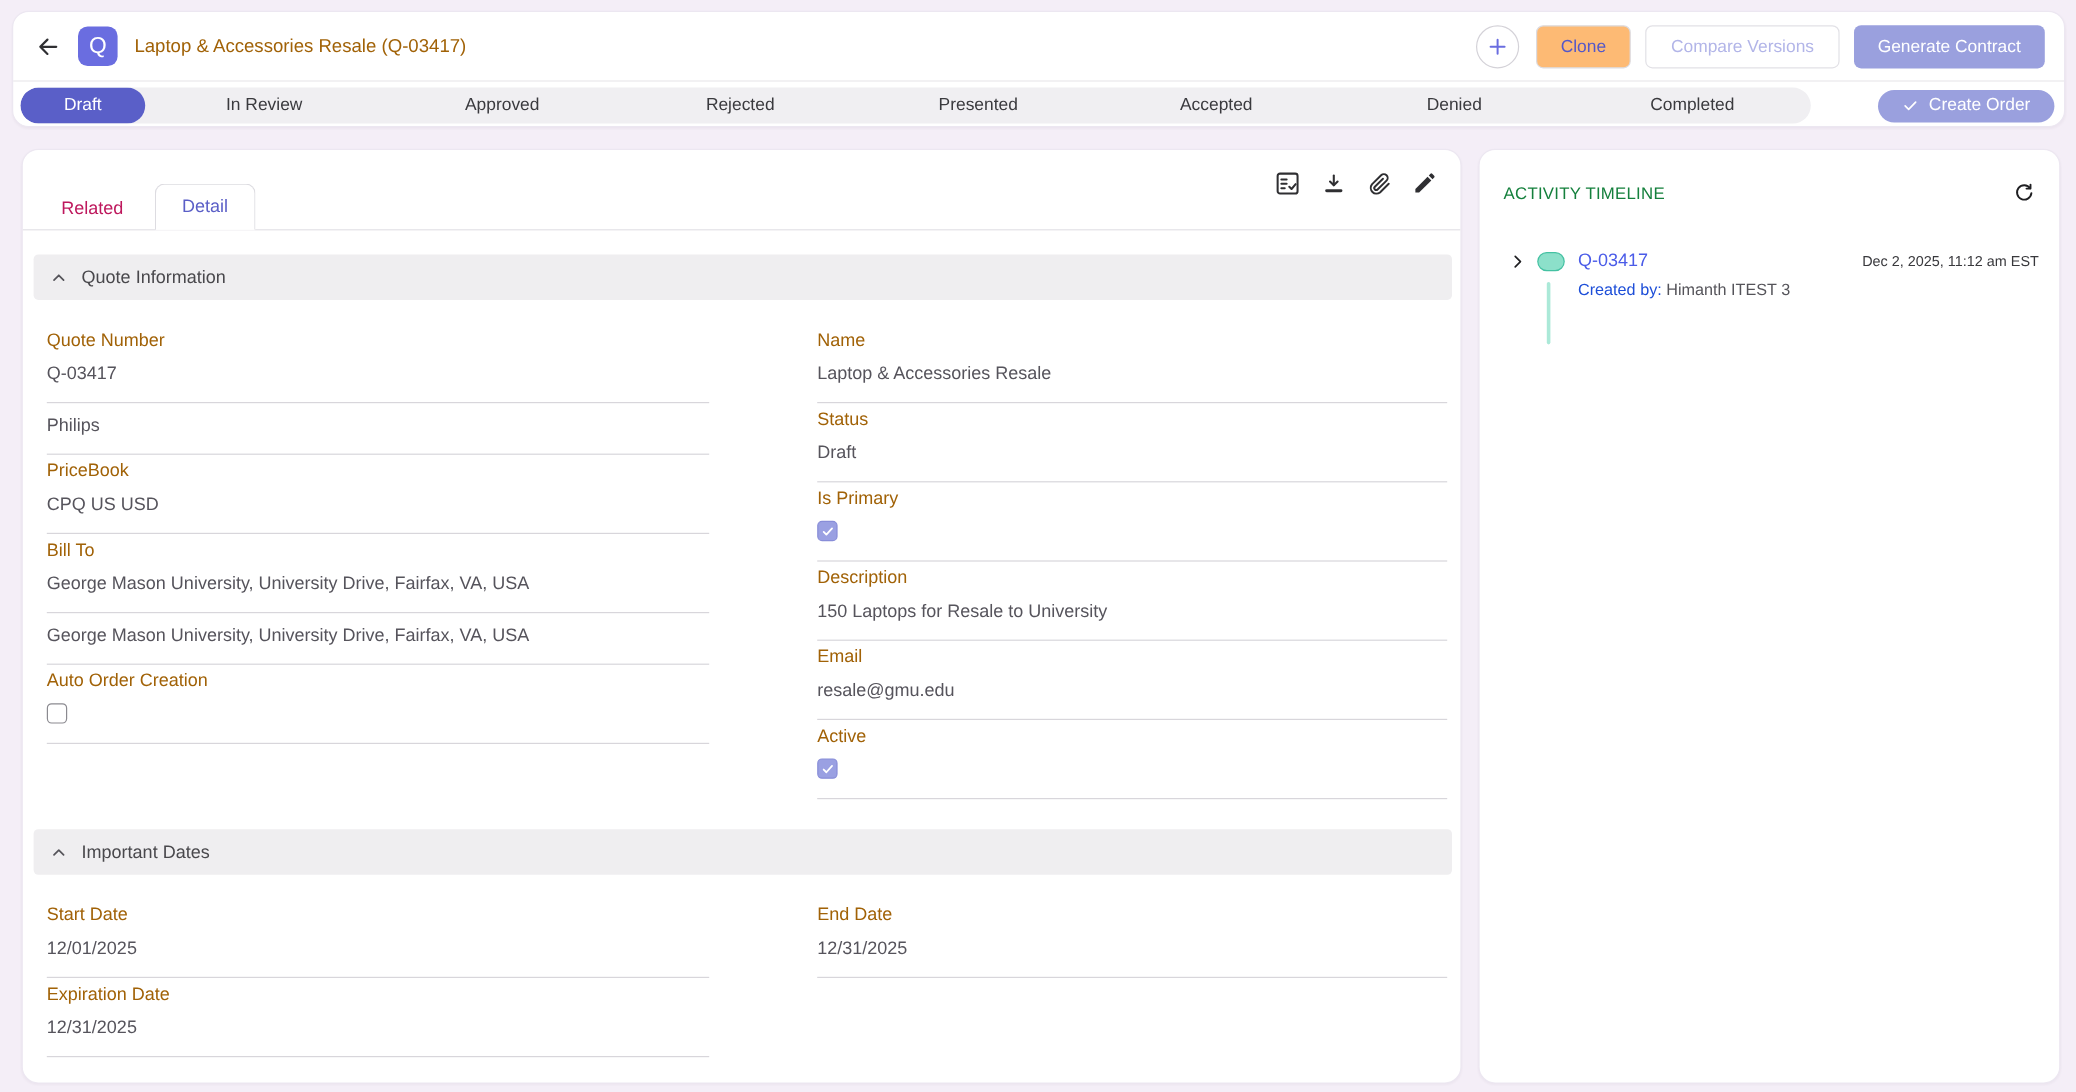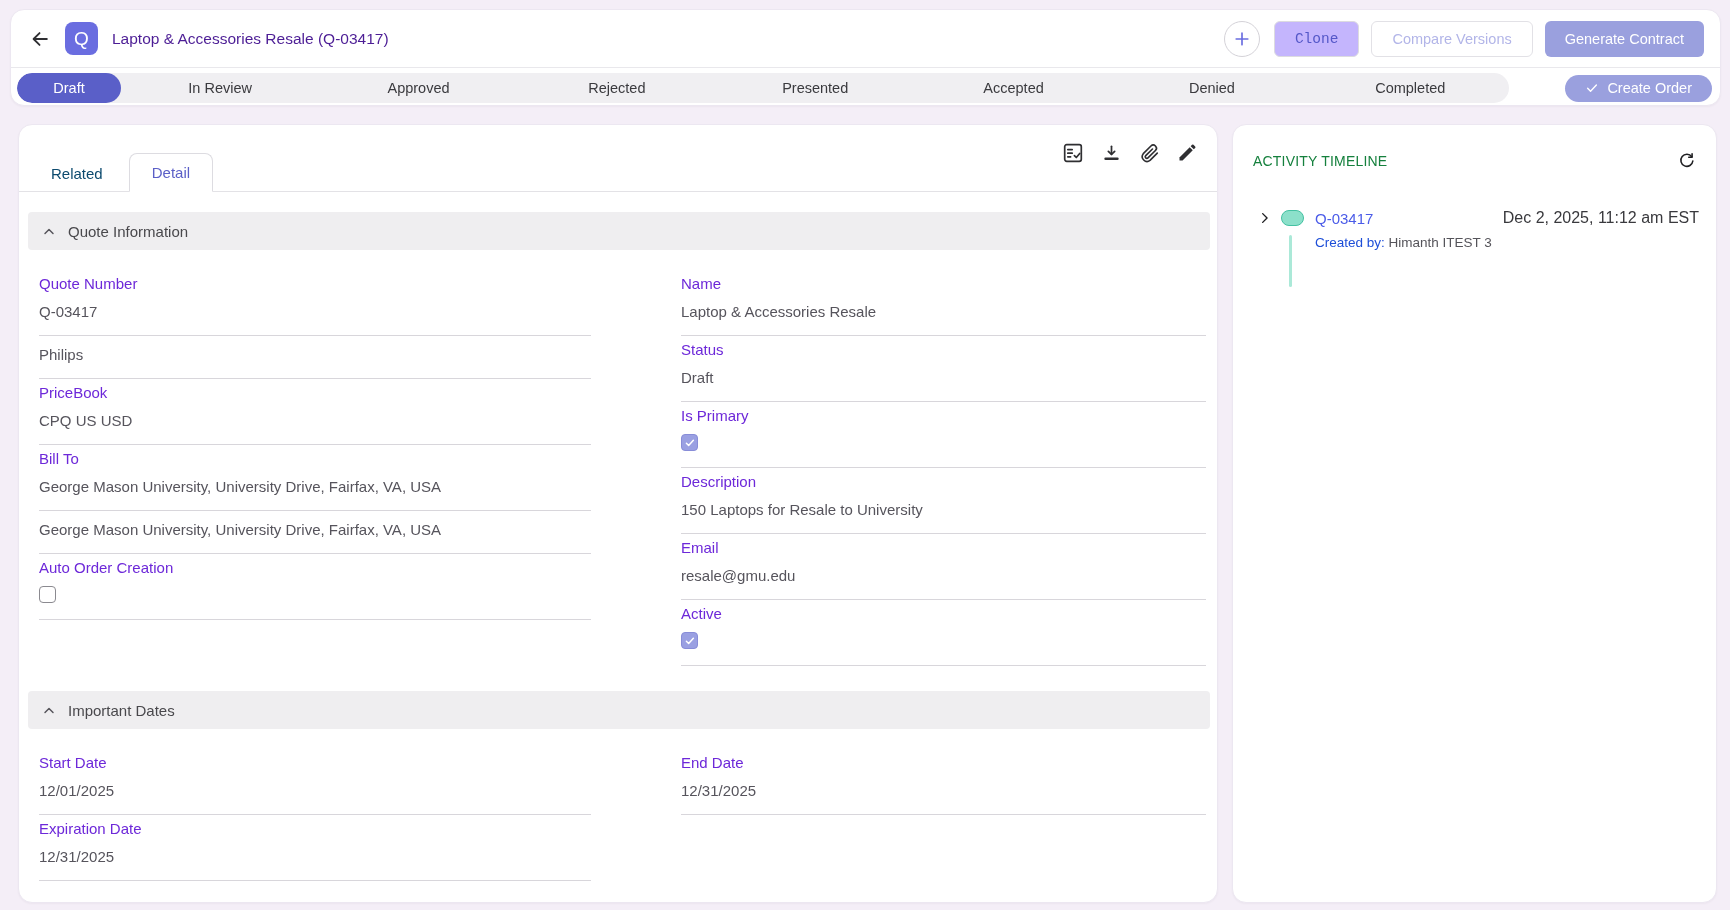--- a/index.html
+++ b/index.html
@@ -21,31 +21,31 @@
   
   .header-card { left: 10px; top: 9px; width: 1711px; height: 97px; }
   .title-row { height: 57px; display: flex; align-items: center; padding: 0 16px 0 14px; }
   .back-btn { width: 30px; height: 30px; display: flex; align-items: center; justify-content: center; cursor: pointer; flex: 0 0 auto; }
   .record-avatar {
     width: 33px; height: 33px; border-radius: 8px; background: #6a6de0;
     color: #fff; font-size: 19px; font-weight: 400;
     display: flex; align-items: center; justify-content: center;
     margin-left: 10px; flex: 0 0 auto;
   }
-  .page-title { margin-left: 14px; font-size: 15.5px; font-weight: 500; color: #4c1d95; }
+  .page-title { margin-left: 14px; font-size: 15.5px; font-weight: 500; color: #a16207; }
   .title-spacer { flex: 1; }
   .plus-btn {
     width: 36px; height: 36px; border-radius: 50%; border: 1px solid #d4d2d8; background: #fff;
     display: flex; align-items: center; justify-content: center; cursor: pointer; margin-right: 14px;
   }
   .btn { height: 36px; border-radius: 6px; font-size: 14.5px; font-weight: 500;
          display: inline-flex; align-items: center; justify-content: center;
          padding: 0 20px; cursor: pointer; border: 1px solid transparent; }
   .btn + .btn { margin-left: 12px; text-align: center; }
-  .btn-outline { background: #c4b5fd; border-color: #dcdbe0; color: #5457c8; font-family: Liberation Mono, monospace; }
+  .btn-outline { background: #fdba74; border-color: #dcdbe0; color: #5457c8; }
   .btn-disabled { background: #fff; border-color: #e2e1e6; color: #b2b5e8; cursor: default; }
   .btn-filled { background: #9aa0de; color: #ffffff; border: none; }
   .header-divider { height: 1px; background: #e9e8ec; width: 100%; }
 
   .status-row { display: flex; align-items: center; padding: 5px 8px 0 6px; }
   .status-bar {
     flex: 1; height: 30px; background: #f0eff2; border-radius: 15px;
     display: flex; align-items: stretch; overflow: hidden;
   }
   .status-step { flex: 1; display: flex; align-items: center; justify-content: center;
@@ -56,37 +56,37 @@
   .create-order-btn {
     margin-left: 56px; height: 27px; border-radius: 16px; background: #9aa0de; color: #fff;
     font-size: 14.5px; font-weight: 500; display: inline-flex; align-items: center;
     padding: 0 20px; cursor: pointer; gap: 8px; flex: 0 0 auto;
   }
 
   
   .main-card { left: 18px; top: 124px; width: 1200px; height: 779px; }
   .card-toolbar { position: relative; height: 67px; border-bottom: 1px solid #e3e2e6; }
   .tabs { position: absolute; left: 18px; bottom: -1px; display: flex; align-items: flex-end; }
-  .tab { font-size: 15px; color: #0c4a6e; padding: 10px 14px; cursor: pointer; }
+  .tab { font-size: 15px; color: #be185d; padding: 10px 14px; cursor: pointer; }
   .tab.active {
     color: #5b5fc7; background: #fff; border: 1px solid #dddce1; border-bottom: 1px solid #ffffff;
     border-radius: 8px 8px 0 0; padding: 10px 22px; margin-left: 12px;
   }
   .icon-row { position: absolute; top: 12px; right: 14px; display: flex; align-items: center; gap: 6px; }
   .icon-btn { width: 32px; height: 32px; display: flex; align-items: center; justify-content: center; cursor: pointer; border-radius: 6px; }
 
   .main-content { padding: 20px 7px 0 9px; }
   .section-bar {
     height: 38px; background: #efeef0; border-radius: 4px;
     display: flex; align-items: center; padding-left: 13px; gap: 11px; cursor: pointer;
   }
   .section-bar .section-title { font-size: 15px; color: #49484c; }
   .fields-grid { display: grid; grid-template-columns: 552px 525px; column-gap: 90px; padding: 25px 0 0 11px; }
   .field { margin-bottom: 5px; border-bottom: 1px solid #d8d6db; padding-bottom: 13px; }
-  .field-label { font-size: 15px; color: #6d28d9; line-height: 18px; }
+  .field-label { font-size: 15px; color: #a16207; line-height: 18px; }
   .field-value { font-size: 15px; color: #56545c; line-height: 20px; margin-top: 9px; min-height: 20px; }
   .checkbox {
     width: 17px; height: 17px; border-radius: 4px; margin-top: 1px;
     display: flex; align-items: center; justify-content: center; cursor: pointer;
   }
   .checkbox.checked { background: #9aa0e2; border: 1px solid #888dd8; }
   .checkbox.unchecked { background: #ffffff; border: 1.5px solid #8b8a90; }
   .dates-section { margin-top: 20px; }
 
   
@@ -95,21 +95,21 @@
   .panel-title { font-size: 14px; font-weight: 500; letter-spacing: 0.2px; color: #15803d; }
   .refresh-btn { width: 28px; height: 28px; display: flex; align-items: center; justify-content: center; cursor: pointer; }
   .timeline-entry { position: relative; margin-top: 34px; padding: 0 17px 0 24px; }
   .entry-head { display: flex; align-items: center; }
   .expand-btn { width: 16px; height: 16px; display: flex; align-items: center; justify-content: center; cursor: pointer; flex: 0 0 auto; }
   .entry-oval {
     width: 23px; height: 16px; border-radius: 8px; background: #8ce0ca; border: 1.5px solid #44c1a2;
     margin-left: 8px; flex: 0 0 auto;
   }
   .entry-link { margin-left: 11px; font-size: 15px; font-weight: 500; color: #4a5be8; cursor: pointer; }
-  .entry-date { margin-left: auto; font-size: 16px; color: #39393d; }
+  .entry-date { margin-left: auto; font-size: 12px; color: #39393d; }
   .entry-sub { margin: 8px 0 0 58px; font-size: 13.5px; }
   .created-prefix { color: #1d4ed8; }
   .created-name { color: #55545a; }
   .timeline-line { position: absolute; left: 56px; top: 26px; width: 3px; height: 52px; background: #abe9d8; border-radius: 2px; }
 
   svg { display: block; }
 </style>
 </head>
 <body>
 

